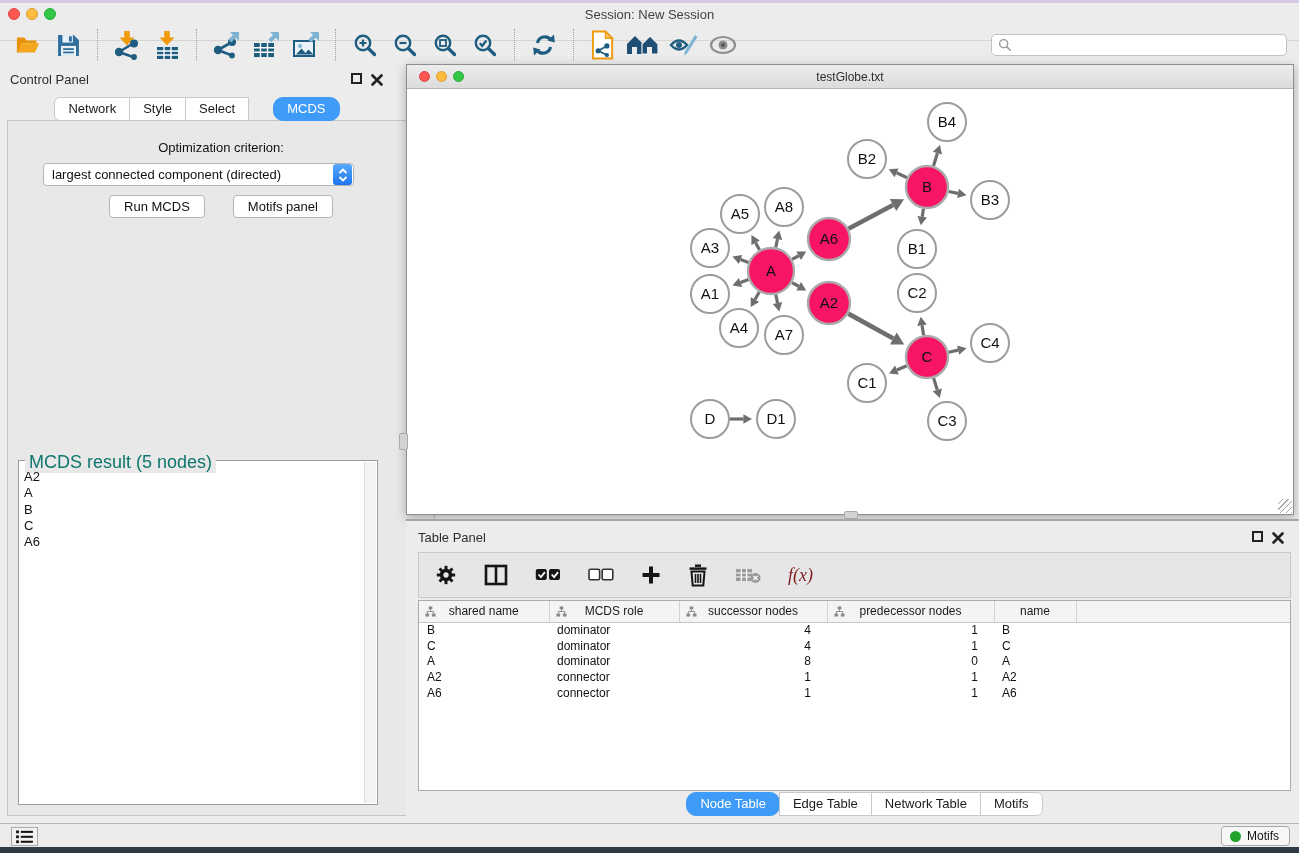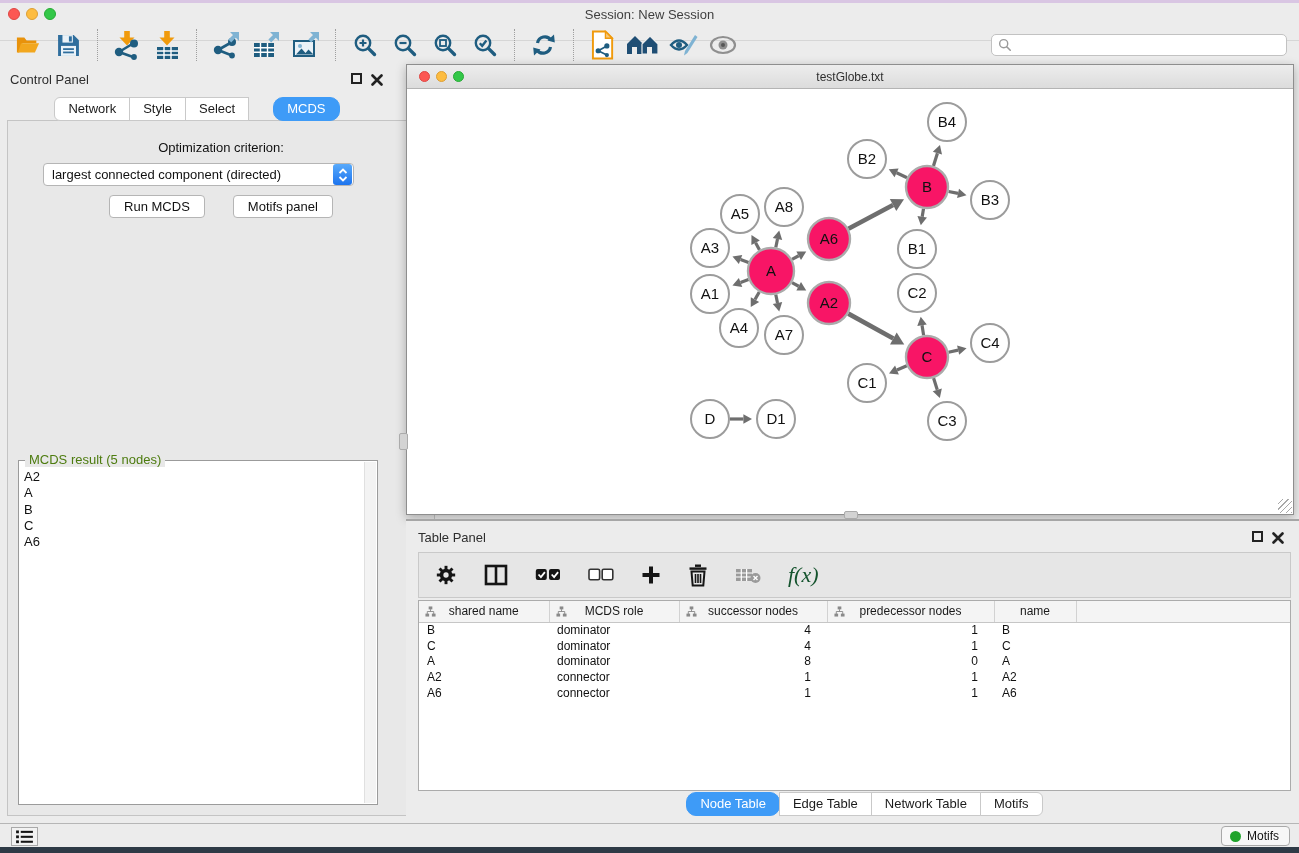--- a/index.html
+++ b/index.html
@@ -41,21 +41,21 @@
 
   .cp-box { position:absolute; left:7px; top:56px; width:428px; height:696px; background:#E8E8E8; border:1px solid #C4C4C4; }
   .opt-label { position:absolute; left:0; right:0; top:19px; text-align:center; font-size:13px; color:#111; }
   .dropdown { position:absolute; left:35px; top:42px; width:311px; height:23px; background:#fff; border:1px solid #B5B5B5; border-radius:4px; display:flex; align-items:center; }
   .dropdown .dd-text { flex:1; font-size:13px; color:#111; padding-left:8px; white-space:nowrap; overflow:hidden; }
   .dd-stepper { width:19px; height:21px; margin-right:1px; border-radius:3px; background:linear-gradient(#58AAFB,#1D74EE); display:flex; align-items:center; justify-content:center; }
   .cp-btn-row { position:absolute; left:0; right:0; top:74px; display:flex; justify-content:center; gap:28px; }
   .btn { background:#FFFFFF; border:1px solid #B5B5B5; border-radius:4px; font-size:13px; color:#111; padding:3px 14px; font-family:"Liberation Sans",sans-serif; }
 
   .result-box { position:absolute; left:10px; top:339px; width:360px; height:345px; border:1px solid #9B9B9B; background:#fff; }
-  .result-legend { position:absolute; top:-9px; left:6px; background:#E8E8E8; padding:0 4px; font-size:13px; color:#4d7c0f; }
+  .result-legend { position:absolute; top:-9px; left:6px; background:#E8E8E8; padding:0 4px; font-size:18px; color:#0f766e; }
   .result-list { position:absolute; left:1px; top:8px; bottom:1px; right:13px; overflow:hidden; font-size:13px; color:#111; }
   .result-list div { line-height:16.3px; padding-left:4px; }
   .result-scroll { position:absolute; top:1px; bottom:1px; right:1px; width:12px; background:#F3F3F3; border-left:1px solid #E0E0E0; }
 
   
   .net-frame { position:absolute; left:406px; top:61px; width:888px; height:451px; background:#fff; border:1px solid #8E8E8E; box-shadow:0 3px 10px rgba(0,0,0,.28); }
   .net-titlebar { position:absolute; left:0; top:0; right:0; height:24px; background:linear-gradient(#EDEDED,#DCDCDC); border-bottom:1px solid #B4B4B4;padding-left:36px; }
   .ntl { position:absolute; top:6px; width:11px; height:11px; border-radius:50%; }
   .ntl.red { left:12px; background:#FC5753; border:1px solid #DF4744; }
   .ntl.yel { left:29px; background:#FDBC40; border:1px solid #DE9F34; }
@@ -66,21 +66,21 @@
     background:repeating-linear-gradient(135deg, transparent 0 3px, #A9A9A9 3px 4px); }
   .grip-v { position:absolute; left:399px; top:430px; width:9px; height:17px; background:#D3D3D3; border:1px solid #ABABAB; border-radius:2px; z-index:5; }
   .grip-h { position:absolute; left:844px; top:508px; width:14px; height:8px; background:#D3D3D3; border:1px solid #ABABAB; border-radius:2px; z-index:5; }
 
   
   .table-panel { position:absolute; left:406px; top:516px; width:893px; height:304px; background:#ECECEC; border-top:2px solid #A6A6A6; }
   .tp-title { position:absolute; left:12px; top:9px; font-size:13px; color:#2E2E2E; }
   .tp-float { right:36px; top:10px; } .tp-close { right:14px; top:9px; }
   .tp-toolbar { position:absolute; left:12px; top:31px; width:873px; height:46px; background:#E6E6E6; border:1px solid #C9C9C9; display:flex; align-items:center; padding-left:16px; gap:27px; }
   .tp-toolbar .ti { display:flex; align-items:center; justify-content:center; }
-  .fx-label { font-size:22px; font-family:"Liberation Serif",serif; font-style:italic; color:#14532d; }
+  .fx-label { font-size:18px; font-family:"Liberation Serif",serif; font-style:italic; color:#7f1d1d; }
 
   .tp-table-wrap { position:absolute; left:12px; top:79px; width:873px; height:191px; background:#fff; border:1px solid #ABABAB; overflow:hidden; }
   table.data { border-collapse:collapse; width:100%; table-layout:fixed; }
   table.data th { height:21px; background:#F4F4F4; border-bottom:1px solid #C6C6C6; border-right:1px solid #D2D2D2; font-size:12px; font-weight:normal; color:#1A1A1A; position:relative; }
   table.data th .th-icon { position:absolute; left:6px; top:5px; }
   table.data td { font-size:12px; color:#111; height:15.8px; padding:0 8px; white-space:nowrap; }
   table.data td.num { text-align:right; padding-right:16px; }
   .tp-tabs { position:absolute; left:0; right:0; bottom:7px; display:flex; justify-content:center; }
 
   

